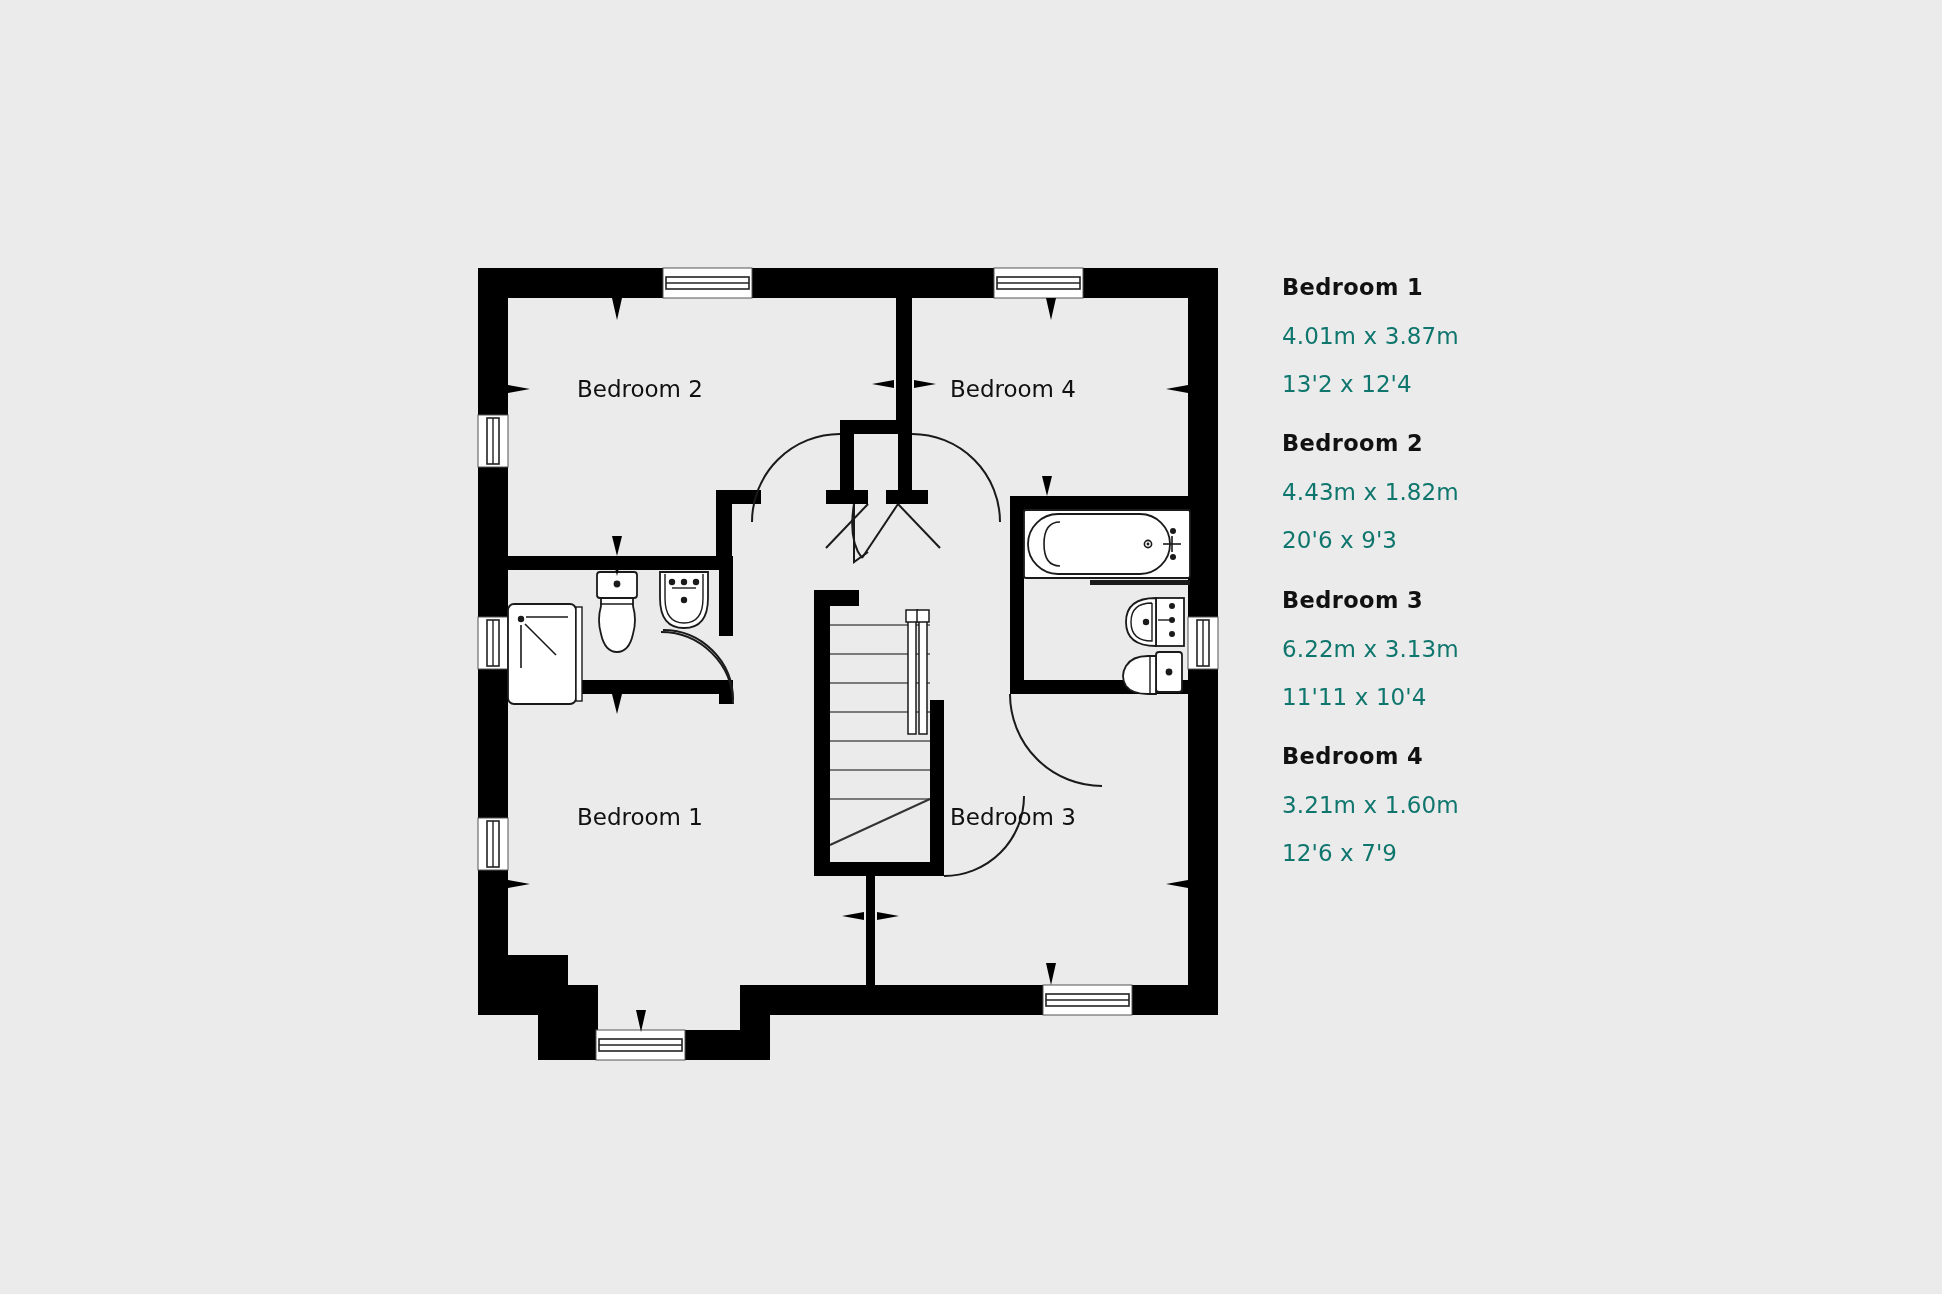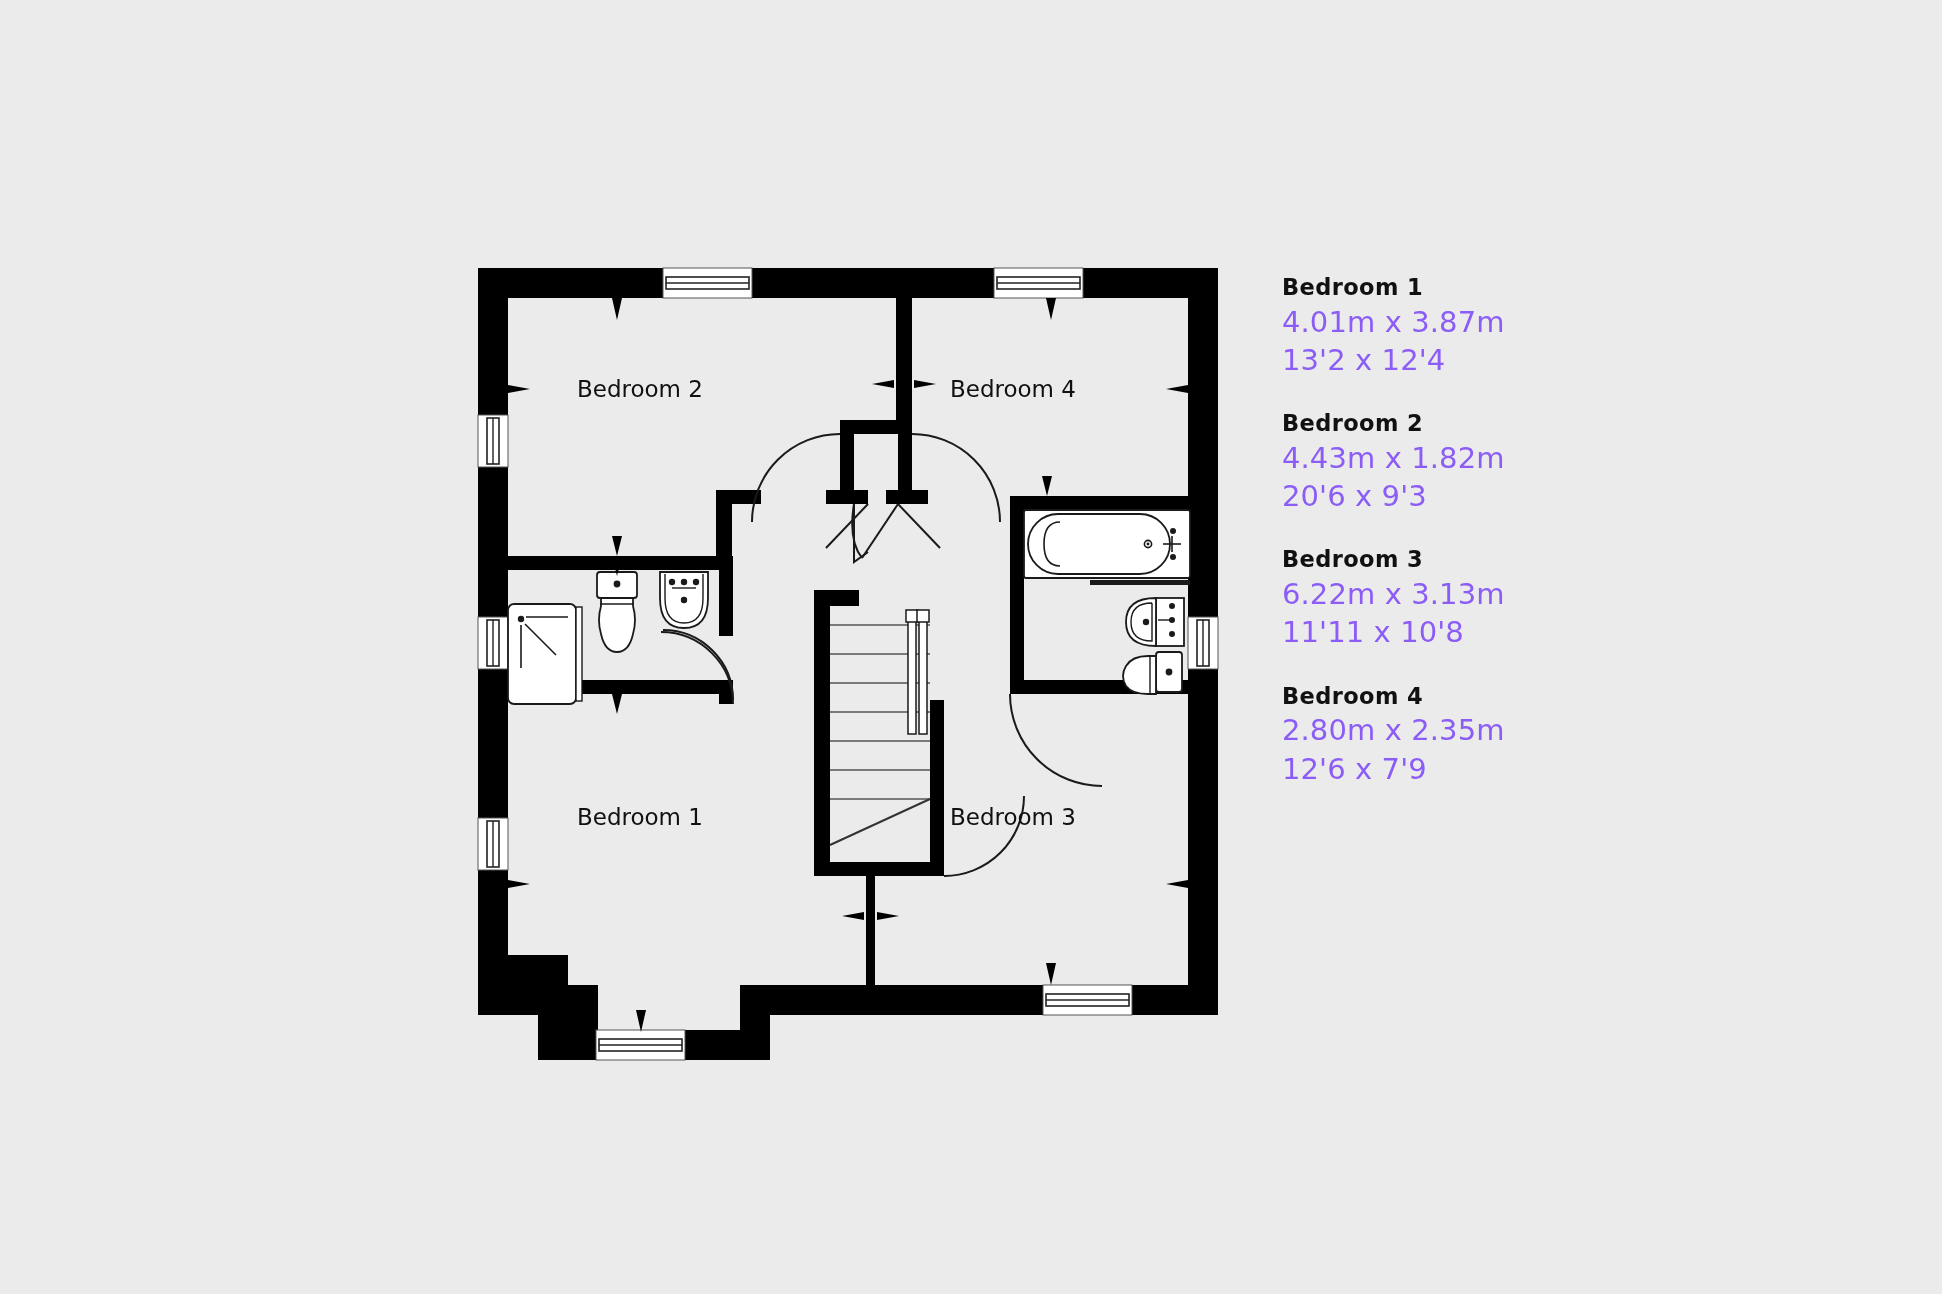--- a/index.html
+++ b/index.html
@@ -40,25 +40,26 @@
     margin-bottom: 30px;
   }
   .legend-name {
     font-size: 22.5px;
     font-weight: bold;
     color: #111111;
     letter-spacing: 0.4px;
     line-height: 1.32;
   }
   .legend-metric, .legend-imperial {
-    font-size: 29px;
+    font-size: 23px;
     font-weight: normal;
-    color: #8b5cf6;
+    color: #0f766e;
     letter-spacing: 0.1px;
     line-height: 1.32;
+    margin-top: 18px;
   }
 </style>
 </head>
 <body>
 
 <div id="page">
 
   <svg id="plan-svg" viewBox="0 0 1942 1294">
 
     <g fill="#000000">
@@ -321,24 +322,24 @@
 
     <div class="legend-entry">
       <div class="legend-name">Bedroom 2</div>
       <div class="legend-metric">4.43m x 1.82m</div>
       <div class="legend-imperial">20'6 x 9'3</div>
     </div>
 
     <div class="legend-entry">
       <div class="legend-name">Bedroom 3</div>
       <div class="legend-metric">6.22m x 3.13m</div>
-      <div class="legend-imperial">11'11 x 10'8</div>
+      <div class="legend-imperial">11'11 x 10'4</div>
     </div>
 
     <div class="legend-entry">
       <div class="legend-name">Bedroom 4</div>
-      <div class="legend-metric">2.80m x 2.35m</div>
+      <div class="legend-metric">3.21m x 1.60m</div>
       <div class="legend-imperial">12'6 x 7'9</div>
     </div>
 
   </div>
 
 </div>
 
 </body></html>

